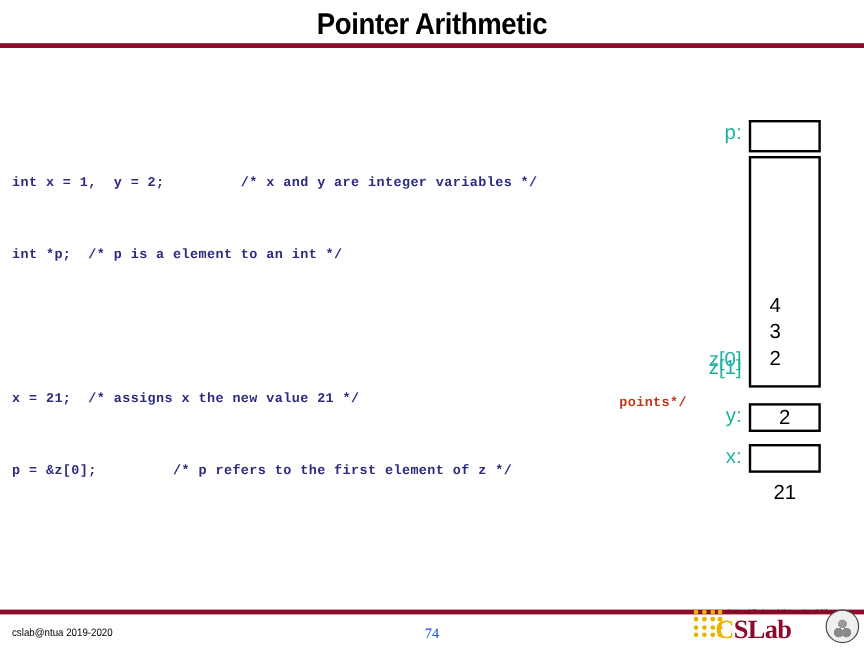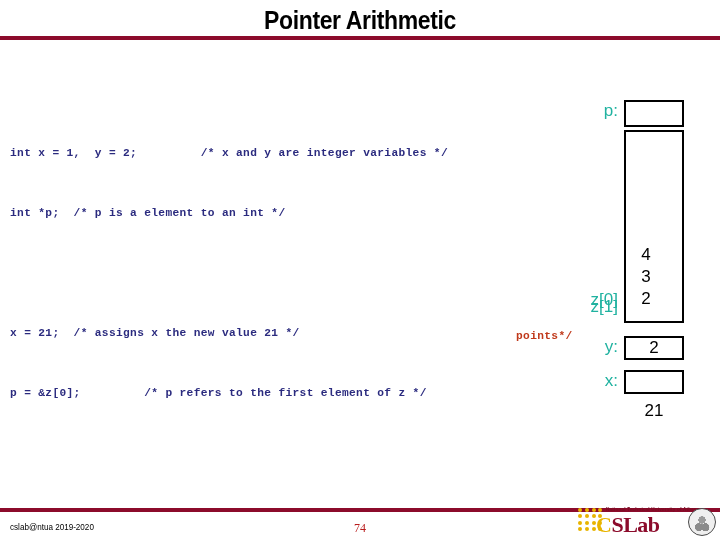--- a/index.html
+++ b/index.html
@@ -151,21 +151,21 @@
     transform-origin: left top;
   }
   #footer-page {
     position: absolute;
     left: 0;
     top: 521px;
     width: 720px;
     text-align: center;
     font-family: "Liberation Serif", serif;
     font-size: 12px;
-    color: #b91c1c;
+    color: #1d4ed8;
   }
 
   
   #logo {
     position: absolute;
     left: 578px;
     top: 506px;
     width: 140px;
     height: 32px;
   }

